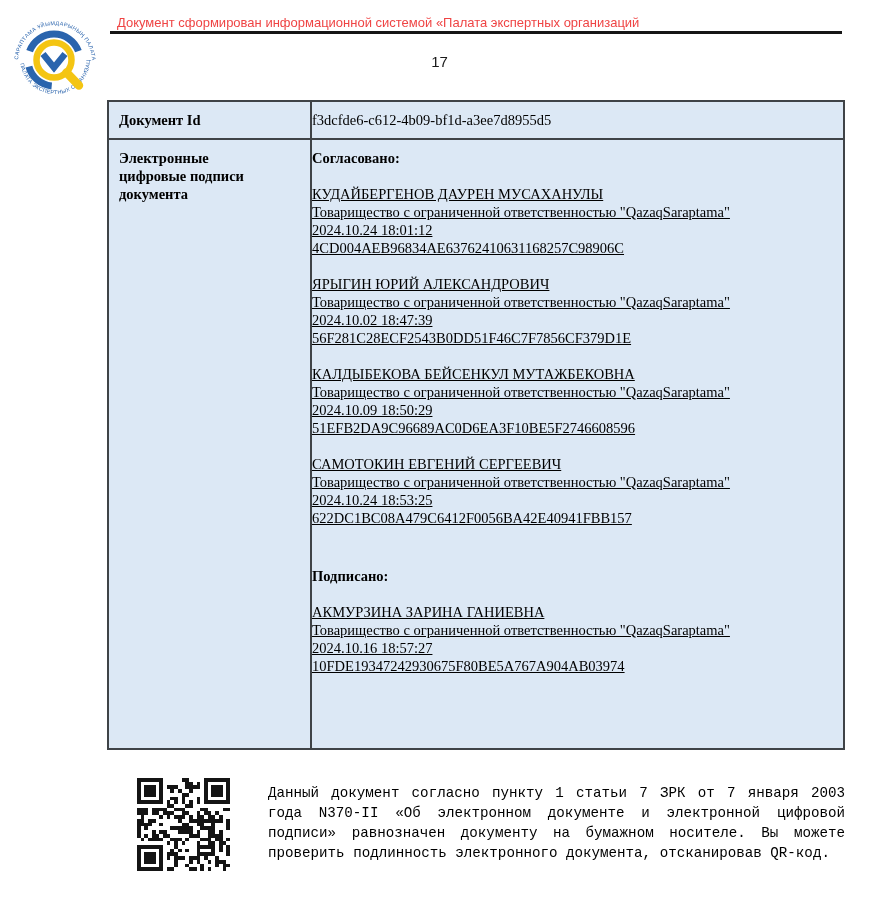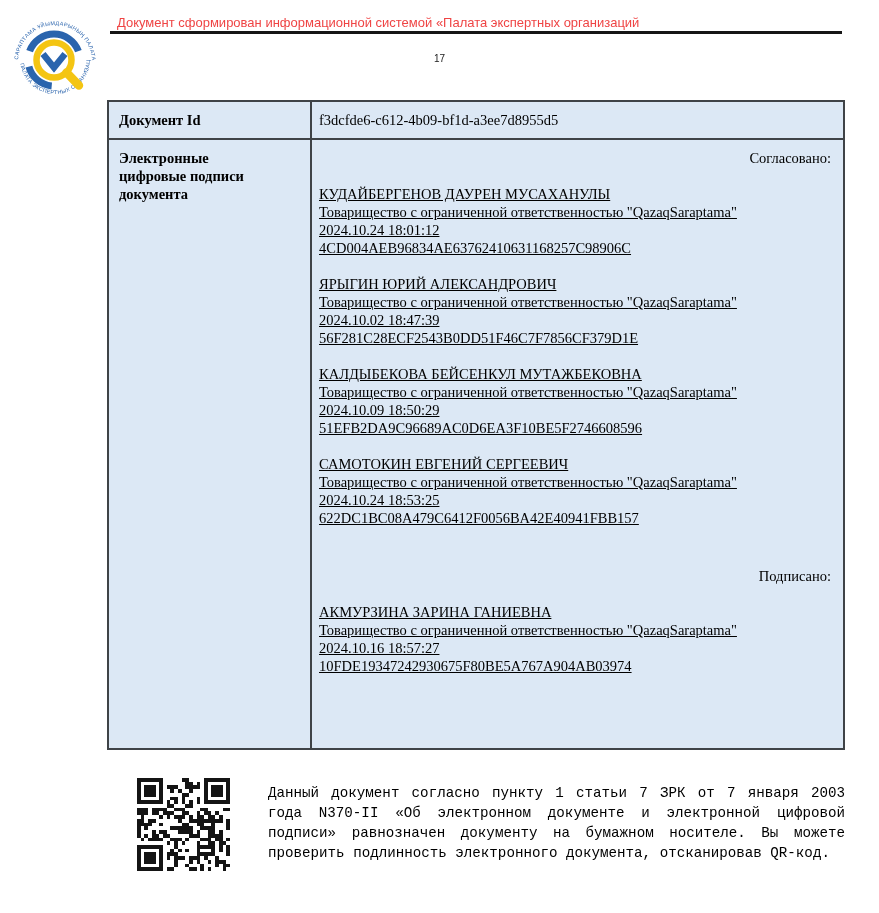--- a/index.html
+++ b/index.html
@@ -19,36 +19,36 @@
   .logo{position:absolute;left:9px;top:12px;width:92px;height:92px;}
   .logo svg{overflow:visible;}
   .header-note{
     position:absolute;left:117px;top:15px;width:740px;
     font-family:"Liberation Sans",sans-serif;font-size:13px;line-height:15px;
     white-space:nowrap;color:#ef4444;
   }
   .header-rule{position:absolute;left:110px;top:31px;width:732px;height:3px;background:var(--rule);}
   .page-number{
     position:absolute;left:0;top:53px;width:879px;text-align:center;
-    font-family:"Liberation Sans",sans-serif;font-size:10px;color:#1a1a1a;
+    font-family:"Liberation Sans",sans-serif;font-size:15px;color:#1a1a1a;
   }
   
   table.doc-table{
     position:absolute;left:107px;top:100px;width:738px;height:650px;
     border-collapse:collapse;table-layout:fixed;background:var(--table-bg);
   }
   table.doc-table td{
     border:2px solid var(--border);vertical-align:top;
     font-size:14.5px;line-height:18px;
   }
   td.label{width:151px;font-weight:bold;padding:9px 40px 9px 10px;}
-  td.value{padding:9px 12px 9px 7px;}
+  td.value{padding:9px 12px 9px 0;}
   tr.r1{height:38px;margin-top:43px;}
   tr.r2{height:55px;}
-  .sig-heading{font-weight:normal;margin:0 0 18px 0;text-align:right;}
+  .sig-heading{font-weight:bold;margin:0 0 18px 0;}
   .sig-heading.signed{padding-top:22px;}
   .sig-block{margin:0 0 18px 0;text-decoration:underline;}
   .sig-line{margin:0;}
   
   .qr{position:absolute;left:137px;top:778px;width:93px;height:93px;}
   .footer-note{
     position:absolute;left:268px;top:783px;width:577px;
     font-size:14.2px;line-height:20px;text-align:justify;font-family:Liberation Mono, monospace;
   }
 </style>

